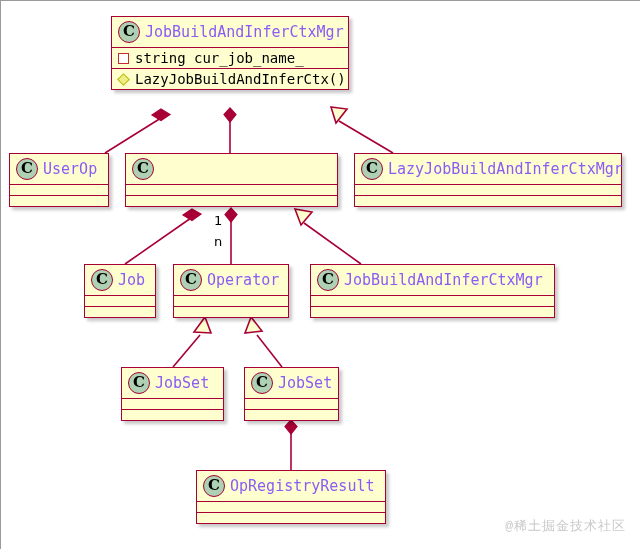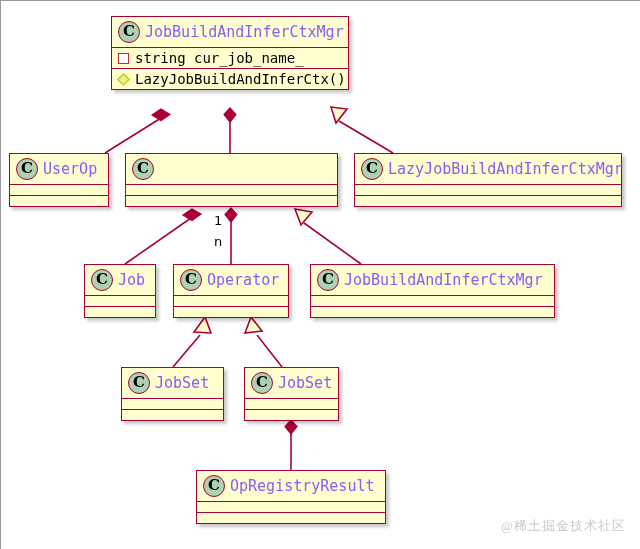--- a/index.html
+++ b/index.html
@@ -109,21 +109,21 @@
     z-index: 3;
     font-family: "DejaVu Sans", sans-serif;
     font-size: 13px;
     color: #000000;
   }
   .watermark {
     position: absolute;
     z-index: 4;
     right: 14px;
     bottom: 14px;
-    font-family: Liberation Serif, serif;
+    font-family: Liberation Mono, monospace;
     font-size: 13px;
     color: #c9c9c9;
     letter-spacing: 1px;
   }
 </style>
 </head>
 <body>
 
 <div id="canvas">
 

